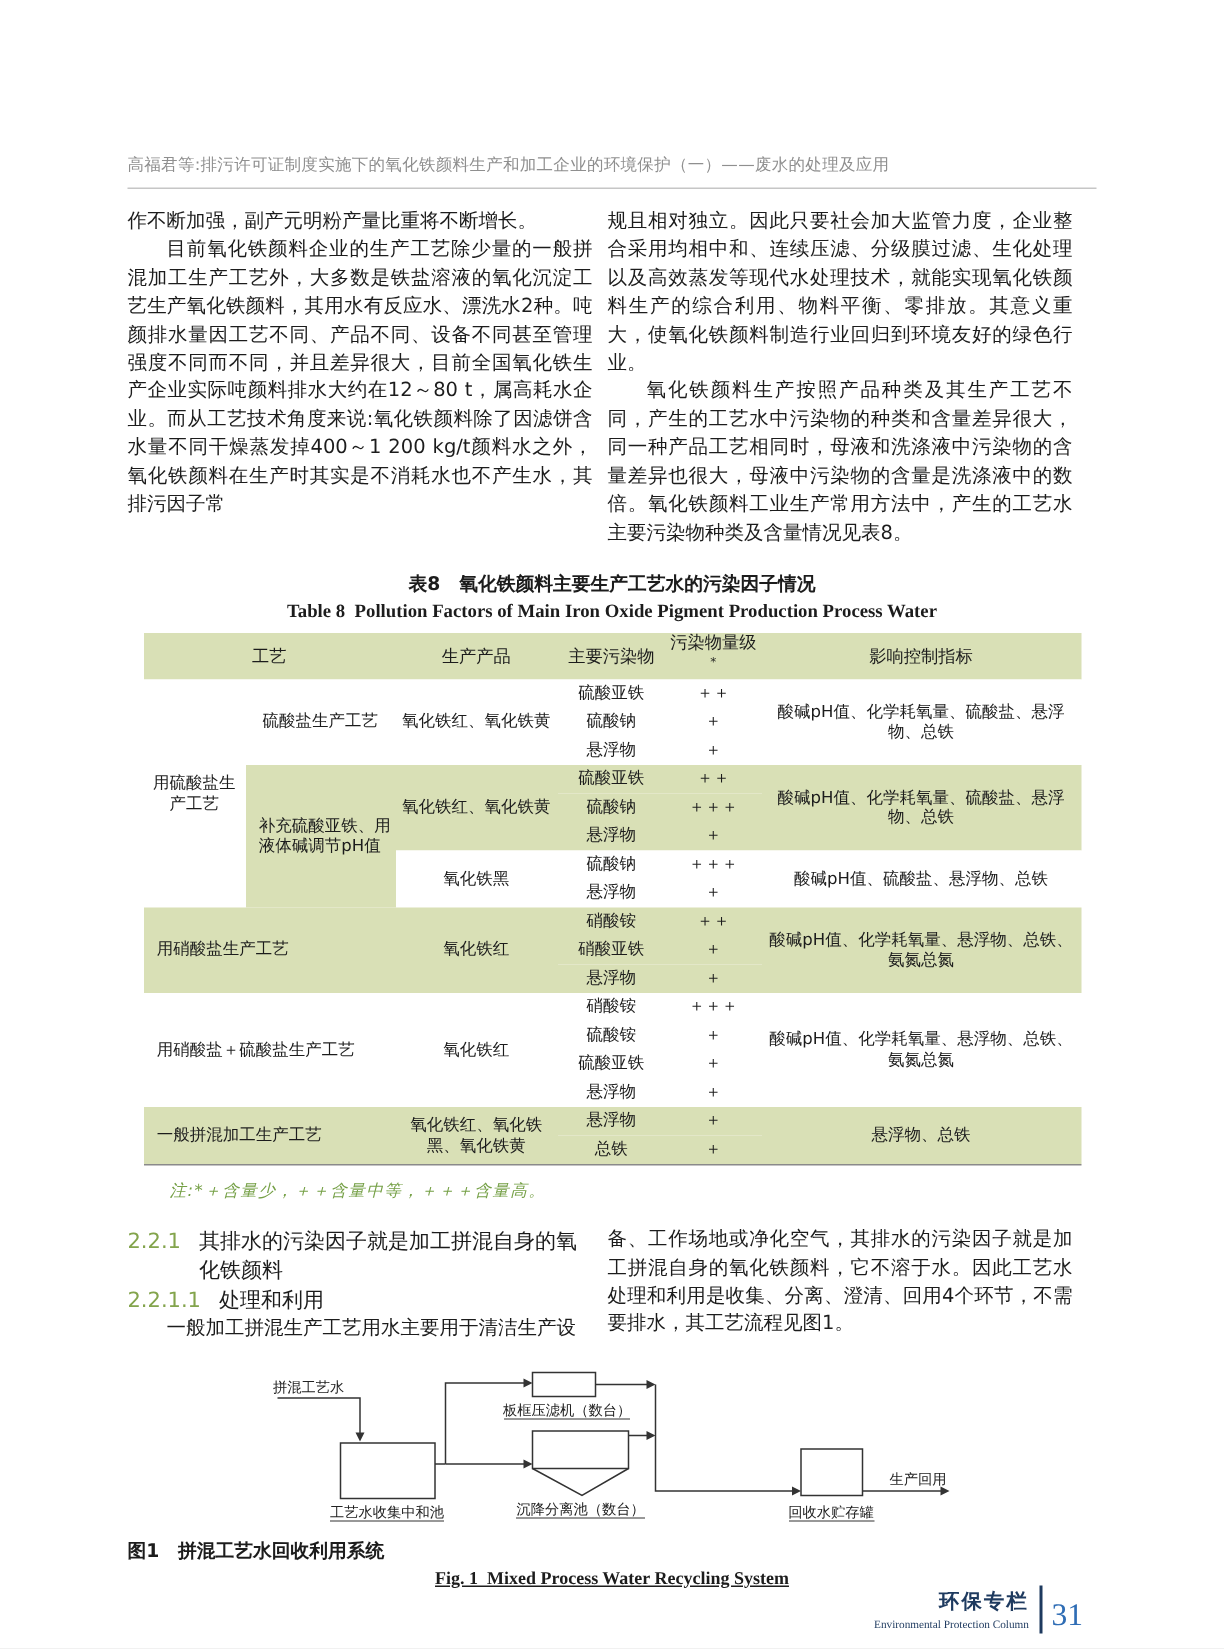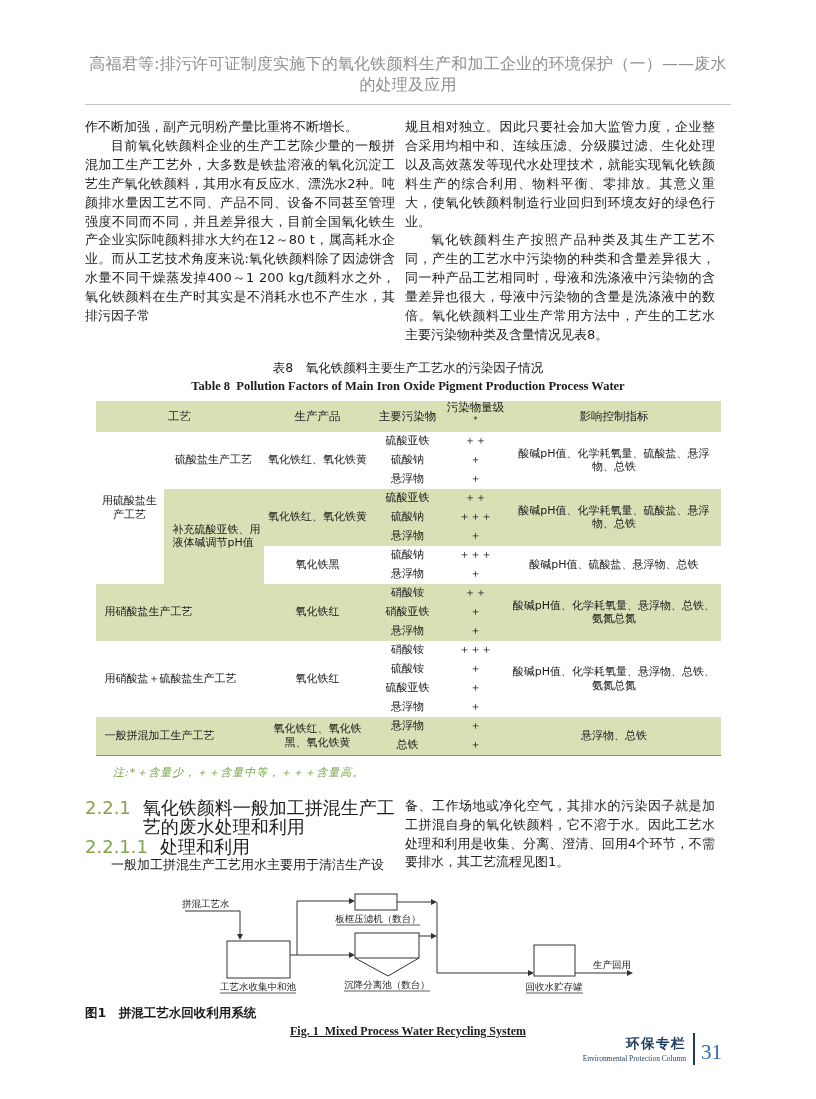--- a/index.html
+++ b/index.html
@@ -3,36 +3,36 @@
 <meta charset="utf-8">
 <style>
   html,body { margin:0; padding:0; background:#e8e8e8; }
   .page {
     width:816px; height:1099px; position:relative; background:#ffffff;
     margin:0 auto; overflow:hidden; color:#1c1c1c;
     font-family:"DejaVu Sans","Liberation Sans",sans-serif;
   }
   .content { position:absolute; left:85px; top:54px; width:646px; }
 
-  .doc-header { text-align:center; font-size:16px; color:#8f8f8f; letter-spacing:.2px; }
+  .doc-header { text-align:left; font-size:11px; color:#8f8f8f; letter-spacing:.2px;margin-top:48px; }
   .header-rule { border:none; border-top:1px solid #c6c6c6; margin:8px 0 0 0; }
 
   .cols { display:flex; gap:10px; margin-top:13px; }
   .col { width:310px; font-size:13px; line-height:18.9px; text-align:justify; }
   .col p { margin:0; }
   p.indent { text-indent:2em; }
 
   .h22 { color:#83a44c; font-weight:bold; font-size:13.5px; }
   .h22 .num { margin-right:14px; }
 
-  .sec-heading { display:flex; font-size:18px; line-height:19px; margin-top:1px; }
+  .sec-heading { display:flex; font-size:14px; line-height:19px; margin-top:1px; }
   .sec-heading .num { color:#83a44c; flex:none; margin-right:12px; }
   .sec-heading .title { flex:1; text-align:left; }
 
-  .tbl-title-zh { text-align:center; font-weight:normal; font-size:12.5px; margin-top:15px; }
+  .tbl-title-zh { text-align:center; font-weight:bold; font-size:12.5px; margin-top:15px; }
   .tbl-title-en { text-align:center; font-weight:bold; font-size:12.5px;
                   font-family:Liberation Serif, serif; margin-top:2px; }
 
   table.t8 { border-collapse:collapse; margin:7px auto 0 auto; table-layout:fixed;
              width:625px; font-size:11px; border-bottom:1px solid #8a8a8a; }
   .t8 td { text-align:center; vertical-align:middle; padding:0 3px; height:19px; line-height:13.5px; }
   .t8 tr.head td { background:#d9e0b6; height:25px; font-size:11.5px; }
   .t8 td.g { background:#d9e0b6; }
   .t8 td.w { background:#ffffff; }
   .t8 td.left { text-align:left; padding-left:9px; }
@@ -46,21 +46,21 @@
   .fig svg { display:block; margin-left:52px; }
   .fig text { fill:#222; font-size:9.5px; font-family:"DejaVu Sans","Liberation Sans",sans-serif; }
   .fig .box { fill:none; stroke:#333; stroke-width:1; }
   .fig .ln { stroke:#333; stroke-width:1; fill:none; }
   .fig .arr { fill:#333; stroke:none; }
   .fig .ul { stroke:#333; stroke-width:0.8; }
   .fig-cap-zh { text-align:left; font-weight:bold; font-size:12.5px; margin-top:4px; }
   .fig-cap-en { text-align:center; font-weight:bold; font-size:12px;
                 font-family:"Liberation Serif","DejaVu Serif",serif; margin-top:2px;text-decoration:underline; }
 
-  .footer { position:absolute; right:94px; top:1033px; display:flex; align-items:center; }
+  .footer { position:absolute; right:94px; top:1057px; display:flex; align-items:center; }
   .footer-text { text-align:right; }
   .footer-zh { color:#1e3a5f; font-weight:bold; font-size:13.5px; letter-spacing:1.5px; }
   .footer-en { color:#1e3a5f; font-size:7.5px; font-family:"Liberation Serif","DejaVu Serif",serif; margin-top:1px; }
   .footer-bar { width:2px; height:32px; background:#1e3a5f; margin:0 6px 0 7px; }
   .footer-num { color:#2f6db5; font-size:21px; font-family:"Liberation Serif","DejaVu Serif",serif; padding-top:6px; }
 </style>
 </head>
 <body>
 
 <div class="page">
@@ -193,21 +193,21 @@
         </tr>
       </tbody>
     </table>
 
     <div class="note">注:*＋含量少，＋＋含量中等，＋＋＋含量高。</div>
 
     <div class="cols cols2">
       <div class="col">
         <div class="sec-heading">
           <span class="num">2.2.1</span>
-          <span class="title">氧化铁颜料一般加工拼混生产工艺的废水处理和利用</span>
+          <span class="title">其排水的污染因子就是加工拼混自身的氧化铁颜料</span>
         </div>
         <div class="sec-heading">
           <span class="num">2.2.1.1</span>
           <span class="title">处理和利用</span>
         </div>
         <p class="indent">一般加工拼混生产工艺用水主要用于清洁生产设</p>
       </div>
       <div class="col">
         <p>备、工作场地或净化空气，其排水的污染因子就是加工拼混自身的氧化铁颜料，它不溶于水。因此工艺水处理和利用是收集、分离、澄清、回用4个环节，不需要排水，其工艺流程见图1。</p>
       </div>

